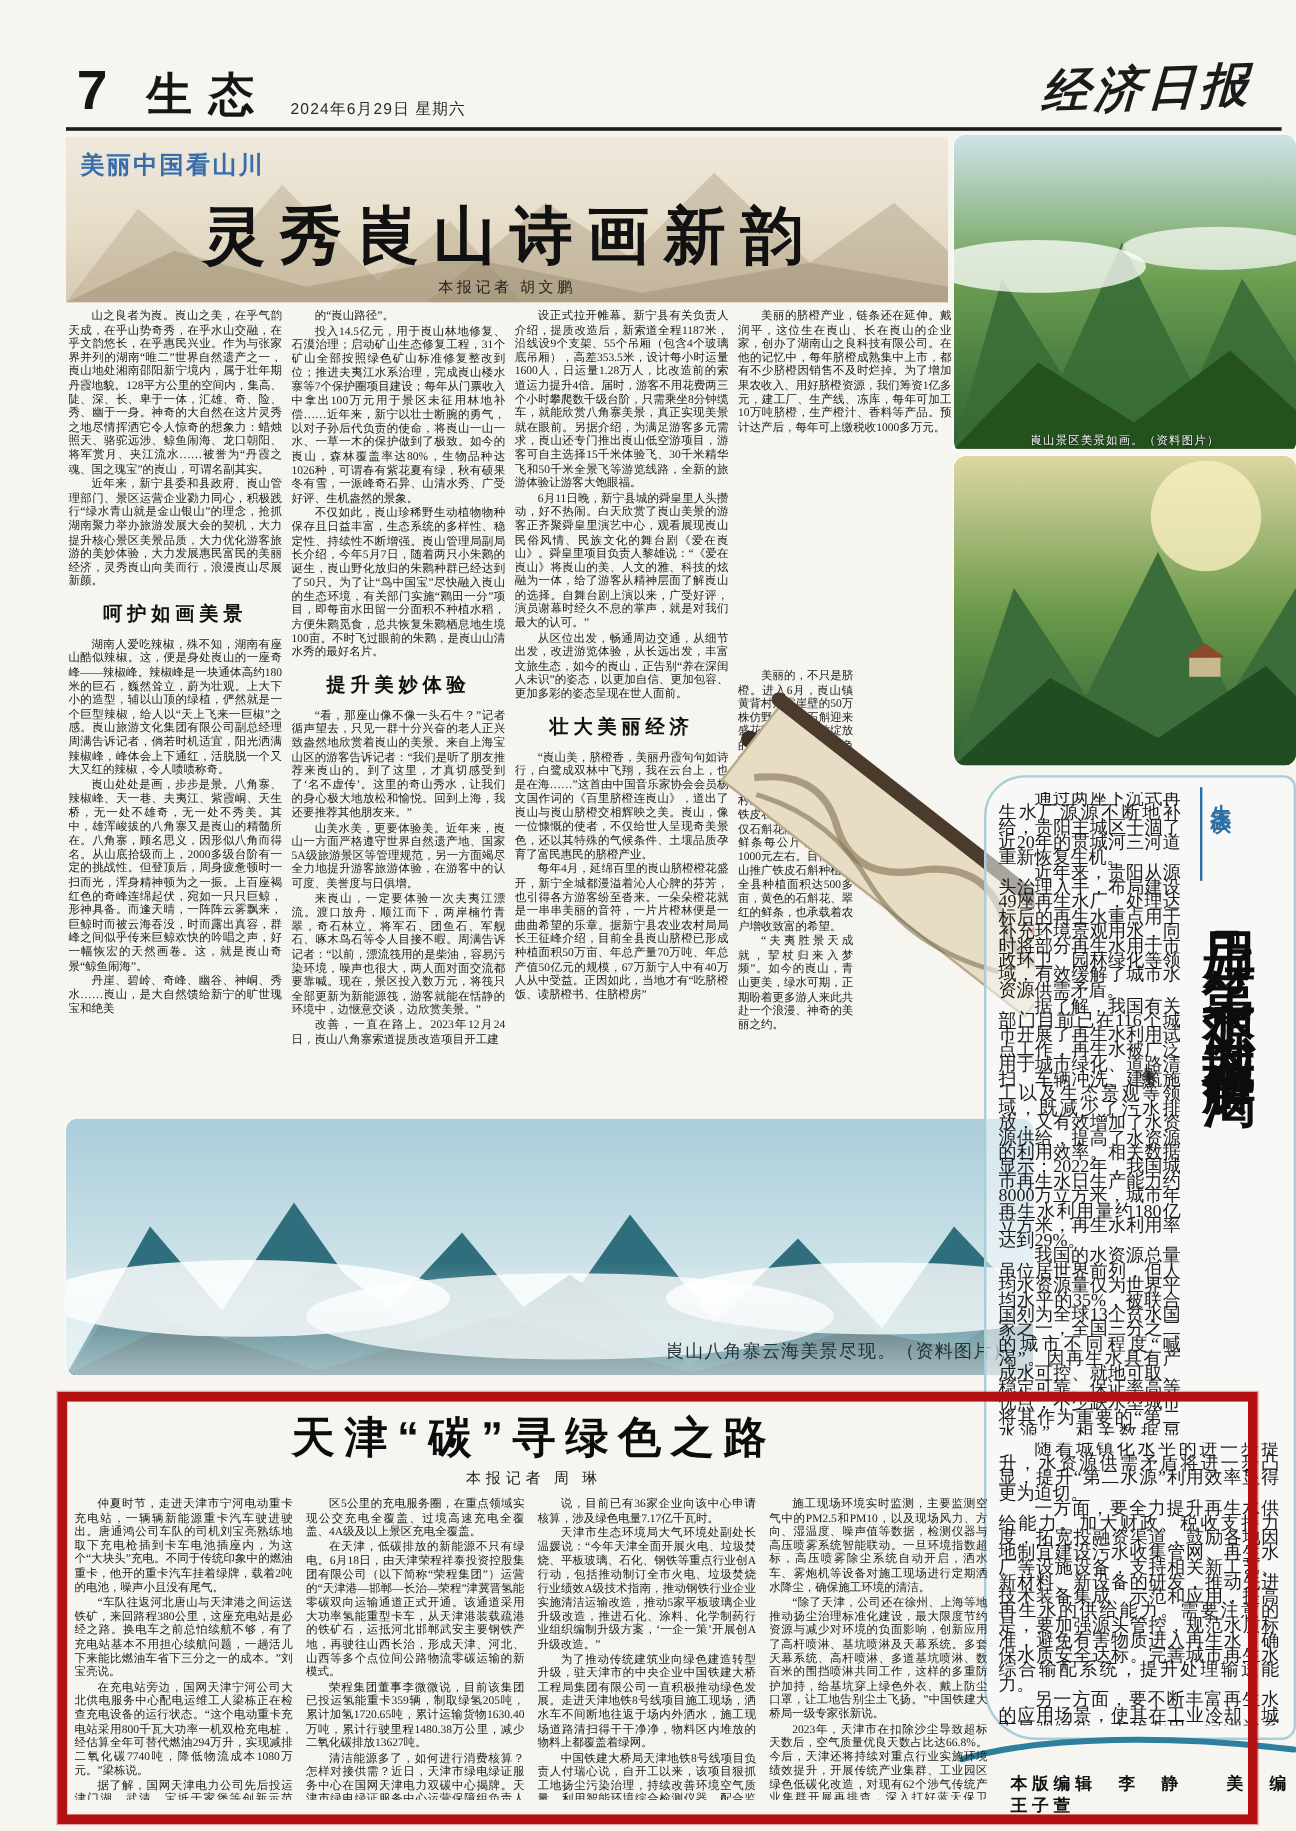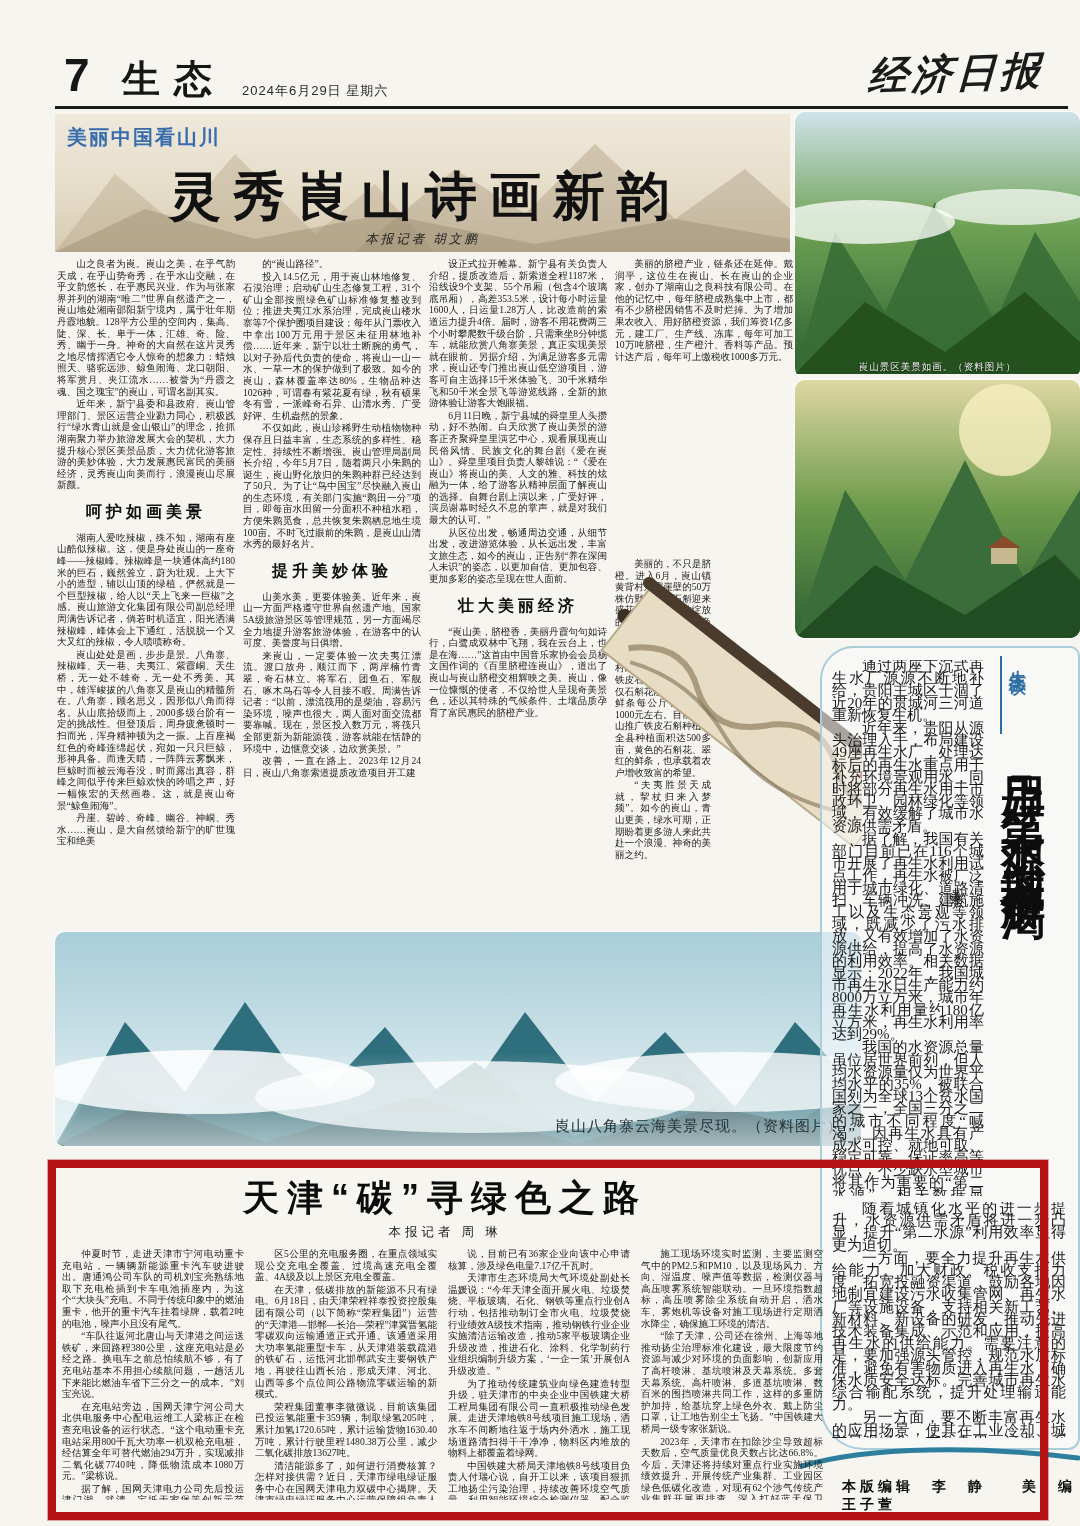--- a/index.html
+++ b/index.html
@@ -52,46 +52,48 @@
   <div class="abs rule" style="left:55px;top:106px;width:1013px;height:3px;"></div>
 
   <div class="abs banner" style="left:55px;top:114px;width:735px;height:138px;">
     <svg class="abs" style="left:0;top:0;" width="735" height="138" viewBox="0 0 735 138">
       <polygon points="0,138 60,60 120,110 180,40 260,120 320,70 380,138" fill="#b8a98c" opacity="0.45"></polygon>
       <polygon points="300,138 400,55 470,100 540,30 620,105 690,55 735,95 735,138" fill="#a7977a" opacity="0.4"></polygon>
       <polygon points="0,138 90,95 200,125 330,100 480,130 620,105 735,125 735,138" fill="#8d7d62" opacity="0.35"></polygon>
     </svg>
     <div class="abs kicker" style="left:4px;top:6px;">美丽中国看山川</div>
     <div class="abs headline" style="left:90px;top:48px;width:560px;">灵秀崀山诗画新韵</div>
-    <div class="abs byline" style="left:0;bottom:4px;width:100%;font-style:italic;">本报记者  胡文鹏</div>
+    <div class="abs byline" style="left:0;bottom:4px;width:100%;">本报记者  胡文鹏</div>
   </div>
 
   <div class="abs col" style="left:57px;top:258px;width:178px;height:672px;">
       <p class="par">山之良者为崀。崀山之美，在乎气韵天成，在乎山势奇秀，在乎水山交融，在乎文韵悠长，在乎惠民兴业。作为与张家界并列的湖南“唯二”世界自然遗产之一，崀山地处湘南邵阳新宁境内，属于壮年期丹霞地貌。128平方公里的空间内，集高、陡、深、长、卑于一体，汇雄、奇、险、秀、幽于一身。神奇的大自然在这片灵秀之地尽情挥洒它令人惊奇的想象力：蜡烛照天、骆驼远涉、鲸鱼闹海、龙口朝阳、将军赏月、夹江流水……被誉为“丹霞之魂、国之瑰宝”的崀山，可谓名副其实。</p>
       <p class="par">近年来，新宁县委和县政府、崀山管理部门、景区运营企业勠力同心，积极践行“绿水青山就是金山银山”的理念，抢抓湖南聚力举办旅游发展大会的契机，大力提升核心景区美景品质，大力优化游客旅游的美妙体验，大力发展惠民富民的美丽经济，灵秀崀山向美而行，浪漫崀山尽展新颜。</p>
       <h3 class="colhead">呵护如画美景</h3>
       <p class="par">湖南人爱吃辣椒，殊不知，湖南有座山酷似辣椒。这，便是身处崀山的一座奇峰——辣椒峰。辣椒峰是一块通体高约180米的巨石，巍然耸立，蔚为壮观。上大下小的造型，辅以山顶的绿植，俨然就是一个巨型辣椒，给人以“天上飞来一巨椒”之感。崀山旅游文化集团有限公司副总经理周满告诉记者，倘若时机适宜，阳光洒满辣椒峰，峰体会上下通红，活脱脱一个又大又红的辣椒，令人啧啧称奇。</p>
       <p class="par">崀山处处是画，步步是景。八角寨、辣椒峰、天一巷、夫夷江、紫霞峒、天生桥，无一处不雄奇，无一处不秀美。其中，雄浑峻拔的八角寨又是崀山的精髓所在。八角寨，顾名思义，因形似八角而得名。从山底拾级而上，2000多级台阶有一定的挑战性。但登顶后，周身疲惫顿时一扫而光，浑身精神顿为之一振。上百座褐红色的奇峰连绵起伏，宛如一只只巨鲸，形神具备。而逢天晴，一阵阵云雾飘来，巨鲸时而被云海吞没，时而露出真容，群峰之间似乎传来巨鲸欢快的吟唱之声，好一幅恢宏的天然画卷。这，就是崀山奇景“鲸鱼闹海”。</p>
       <p class="par">丹崖、碧岭、奇峰、幽谷、神峒、秀水……崀山，是大自然馈给新宁的旷世瑰宝和绝美</p>
     </div>
   <div class="abs col" style="left:243px;top:258px;width:178px;height:672px;">
       <p class="par">的“崀山路径”。</p>
       <p class="par">投入14.5亿元，用于崀山林地修复、石漠治理；启动矿山生态修复工程，31个矿山全部按照绿色矿山标准修复整改到位；推进夫夷江水系治理，完成崀山楼水寨等7个保护圈项目建设；每年从门票收入中拿出100万元用于景区未征用林地补偿……近年来，新宁以壮士断腕的勇气，以对子孙后代负责的使命，将崀山一山一水、一草一木的保护做到了极致。如今的崀山，森林覆盖率达80%，生物品种达1026种，可谓春有紫花夏有绿，秋有硕果冬有雪，一派峰奇石异、山清水秀、广受好评、生机盎然的景象。</p>
       <p class="par">不仅如此，崀山珍稀野生动植物物种保存且日益丰富，生态系统的多样性、稳定性、持续性不断增强。崀山管理局副局长介绍，今年5月7日，随着两只小朱鹮的诞生，崀山野化放归的朱鹮种群已经达到了50只。为了让“鸟中国宝”尽快融入崀山的生态环境，有关部门实施“鹮田一分”项目，即每亩水田留一分面积不种植水稻，方便朱鹮觅食，总共恢复朱鹮栖息地生境100亩。不时飞过眼前的朱鹮，是崀山山清水秀的最好名片。</p>
       <h3 class="colhead">提升美妙体验</h3>
+      <p class="par">“看，那座山像不像一头石牛？”记者循声望去，只见一群十分兴奋的老人正兴致盎然地欣赏着崀山的美景。来自上海宝山区的游客告诉记者：“我们是听了朋友推荐来崀山的。到了这里，才真切感受到了‘名不虚传’。这里的奇山秀水，让我们的身心极大地放松和愉悦。回到上海，我还要推荐其他朋友来。”</p>
       <p class="par">山美水美，更要体验美。近年来，崀山一方面严格遵守世界自然遗产地、国家5A级旅游景区等管理规范，另一方面竭尽全力地提升游客旅游体验，在游客中的认可度、美誉度与日俱增。</p>
       <p class="par">来崀山，一定要体验一次夫夷江漂流。渡口放舟，顺江而下，两岸楠竹青翠，奇石林立。将军石、团鱼石、军舰石、啄木鸟石等令人目接不暇。周满告诉记者：“以前，漂流筏用的是柴油，容易污染环境，噪声也很大，两人面对面交流都要靠喊。现在，景区投入数万元，将筏只全部更新为新能源筏，游客就能在恬静的环境中，边惬意交谈，边欣赏美景。”</p>
       <p class="par">改善，一直在路上。2023年12月24日，崀山八角寨索道提质改造项目开工建</p>
     </div>
   <div class="abs col" style="left:429px;top:258px;width:178px;height:672px;">
       <p class="par">设正式拉开帷幕。新宁县有关负责人介绍，提质改造后，新索道全程1187米，沿线设9个支架、55个吊厢（包含4个玻璃底吊厢），高差353.5米，设计每小时运量1600人，日运量1.28万人，比改造前的索道运力提升4倍。届时，游客不用花费两三个小时攀爬数千级台阶，只需乘坐8分钟缆车，就能欣赏八角寨美景，真正实现美景就在眼前。另据介绍，为满足游客多元需求，崀山还专门推出崀山低空游项目，游客可自主选择15千米体验飞、30千米精华飞和50千米全景飞等游览线路，全新的旅游体验让游客大饱眼福。</p>
       <p class="par">6月11日晚，新宁县城的舜皇里人头攒动，好不热闹。白天欣赏了崀山美景的游客正齐聚舜皇里演艺中心，观看展现崀山民俗风情、民族文化的舞台剧《爱在崀山》。舜皇里项目负责人黎雄说：“《爱在崀山》将崀山的美、人文的雅、科技的炫融为一体，给了游客从精神层面了解崀山的选择。自舞台剧上演以来，广受好评，演员谢幕时经久不息的掌声，就是对我们最大的认可。”</p>
       <p class="par">从区位出发，畅通周边交通，从细节出发，改进游览体验，从长远出发，丰富文旅生态，如今的崀山，正告别“养在深闺人未识”的姿态，以更加自信、更加包容、更加多彩的姿态呈现在世人面前。</p>
       <h3 class="colhead">壮大美丽经济</h3>
       <p class="par">“崀山美，脐橙香，美丽丹霞句句如诗行，白鹭成双林中飞翔，我在云台上，也是在海……”这首由中国音乐家协会会员杨文国作词的《百里脐橙连崀山》，道出了崀山与崀山脐橙交相辉映之美。崀山，像一位慷慨的使者，不仅给世人呈现奇美景色，还以其特殊的气候条件、土壤品质孕育了富民惠民的脐橙产业。</p>
+      <p class="par">每年4月，延绵百里的崀山脐橙橙花盛开，新宁全城都漫溢着沁人心脾的芬芳，也引得各方游客纷至沓来。一朵朵橙花就是一串串美丽的音符，一片片橙林便是一曲曲希望的乐章。据新宁县农业农村局局长王征峰介绍，目前全县崀山脐橙已形成种植面积50万亩、年总产量70万吨、年总产值50亿元的规模，67万新宁人中有40万人从中受益。正因如此，当地才有“吃脐橙饭、读脐橙书、住脐橙房”</p>
     </div>
   <div class="abs col" style="left:615px;top:258px;width:178px;height:298px;">
       <p class="par">美丽的脐橙产业，链条还在延伸。戴润平，这位生在崀山、长在崀山的企业家，创办了湖南山之良科技有限公司。在他的记忆中，每年脐橙成熟集中上市，都有不少脐橙因销售不及时烂掉。为了增加果农收入、用好脐橙资源，我们筹资1亿多元，建工厂、生产线、冻库，每年可加工10万吨脐橙，生产橙汁、香料等产品。预计达产后，每年可上缴税收1000多万元。</p>
     </div>
   <div class="abs col" style="left:615px;top:558px;width:96px;height:372px;">
       <p class="par">美丽的，不只是脐橙。进入6月，崀山镇黄背村丹霞崖壁的50万株仿野生铁皮石斛迎来盛花期，错落有致绽放的淡黄色石斛花朵与色如渥丹的崀山丹霞地貌构成一幅美丽生动的生态画卷。崀山镇联合村村民唐绍能告诉记者，铁皮石斛全身是宝，不仅石斛花能售卖，石斛鲜条每公斤售价也在1000元左右。目前，崀山推广铁皮石斛种植，全县种植面积达500多亩，黄色的石斛花、翠红的鲜条，也承载着农户增收致富的希望。</p>
       <p class="par">“夫夷胜景天成就，挈杖归来入梦频”。如今的崀山，青山更美，绿水可期，正期盼着更多游人来此共赴一个浪漫、神奇的美丽之约。</p>
     </div>
 
   <div class="abs" style="left:600px;top:552px;width:262px;height:388px;">

